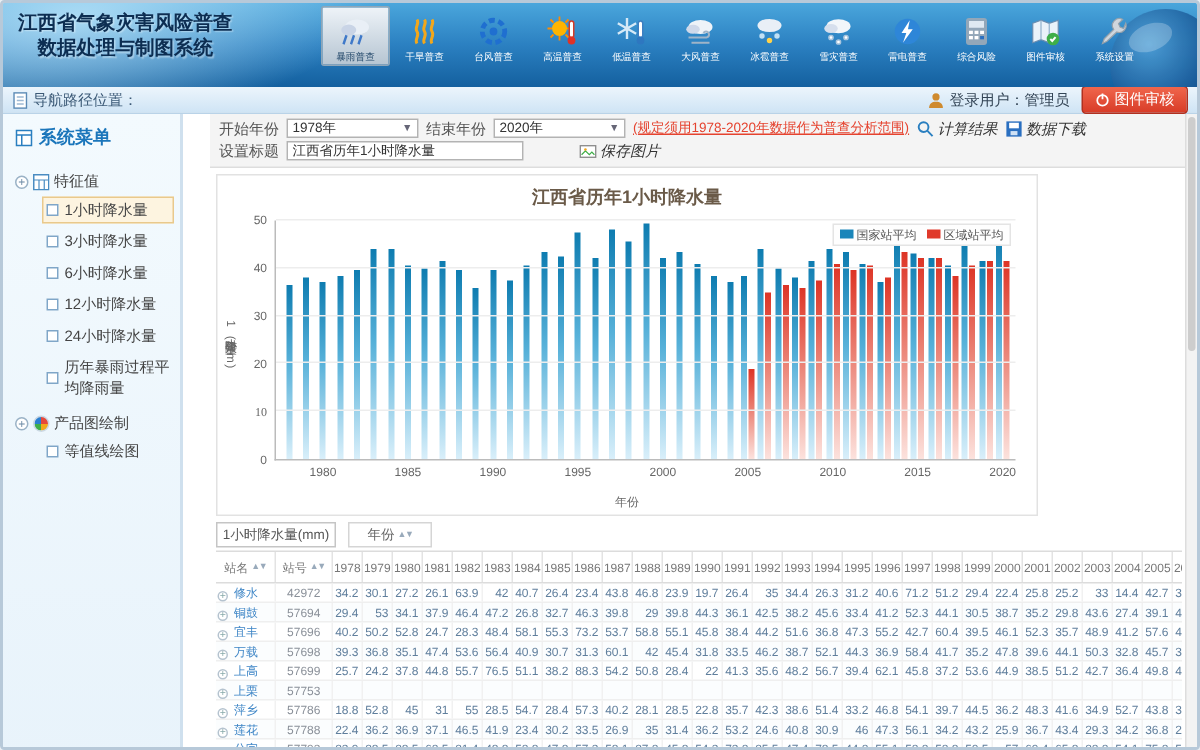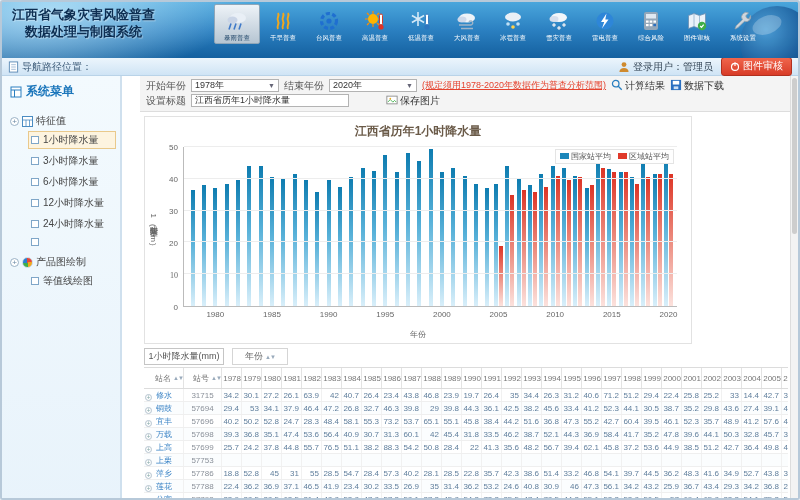--- a/index.html
+++ b/index.html
@@ -50,21 +50,21 @@
   .content { flex:1; position:relative; background:#fff; overflow:hidden;margin-left:18px; }
   .v-scroll { position:absolute; right:0; top:0; bottom:0; width:8px; background:#f3f3f3; border-left:1px solid #ddd; }
   .v-scroll .thumb { position:absolute; top:2px; left:1px; width:5px; height:36%; background:#cdcdcd; border-radius:3px; }
 
   
   .toolbar { background:#f4f4f4; border-bottom:1px solid #ddd; padding:2px 6px 3px; margin-right:8px; font-size:10px; color:#555; }
   .t-row { display:flex; align-items:center; gap:5px; height:15px; }
   .selbox { display:inline-flex; align-items:center; justify-content:space-between; width:88px; height:13px; border:1px solid #b3b3b3; background:#fff; padding:0 3px; font-size:9px; color:#333; cursor:pointer; }
   .selbox .arr { font-size:7px; color:#667; }
   .note { color:#e5432f; font-size:9px;text-decoration:underline; }
-  .linkbtn { display:inline-flex; align-items:flex-start; gap:2px; color:#333; cursor:pointer; }
+  .linkbtn { display:inline-flex; align-items:center; gap:2px; color:#333; cursor:pointer;font-style:italic; }
   .linkbtn svg { width:12px; height:12px; }
   .txtinput { width:158px; height:13px; border:1px solid #b3b3b3; font-size:9px; padding:0 3px; color:#333; }
 
   
   .chart-panel { margin:4px 0 0 4px; width:548px; height:228px; border:1px solid #e2e2e2; position:relative; background:#fff; }
   .chart-title { text-align:center; font-size:12px; font-weight:bold; color:#6a5a48; padding-top:6px; }
   .plot { position:absolute; left:38px; right:14px; top:30px; bottom:36px; border-left:1px solid #bbb; border-bottom:1px solid #bbb; }
   .gridline { position:absolute; left:0; right:0; height:1px; background:#ededed; }
   .yaxis { position:absolute; left:14px; top:30px; bottom:36px; width:22px; }
   .ytick { position:absolute; right:3px; font-size:8px; color:#666; transform:translateY(50%); }
@@ -79,21 +79,21 @@
   .legend { position:absolute; top:2px; right:3px; display:flex; gap:7px; align-items:center; border:1px solid #e4e4e4; background:#fefefe; padding:1px 4px; font-size:8px; color:#555; }
   .legend .sw { width:9px; height:6px; display:inline-block; margin-right:2px; }
 
   
   .table-wrap { margin:4px 10px 0 4px; height:160px; position:relative; overflow:hidden; font-size:8px; }
   .filter-row { display:flex; gap:8px; height:17px; margin-bottom:2px; }
   .f-measure { width:80px; border:1px solid #c5c5c5; background:#fff; display:flex; align-items:center; justify-content:center; color:#555; font-size:9px; }
   .f-year { width:56px; border:1px solid #d5d5d5; background:#fff; display:flex; align-items:center; justify-content:center; gap:2px; color:#666; font-size:9px; }
   .sort { font-size:6px; color:#9ab; letter-spacing:-1px; }
   .grid-head { display:flex; height:22px; border-top:1px solid #dcdcdc; border-bottom:1px solid #dcdcdc; background:#fff; color:#777; }
-  .hc { border-right:1px solid #e3e3e3; display:flex; align-items:center; justify-content:flex-end; gap:2px; flex:none; }
+  .hc { border-right:1px solid #e3e3e3; display:flex; align-items:center; justify-content:center; gap:2px; flex:none; }
   .hc.name { width:40px; } .hc.sid { width:38px; } .hc.yr { width:20px; }
   .grid-body .row { display:flex; height:13px; border-bottom:1px solid #efefef; }
   .grid-body .row:nth-child(even) { background:#fbfdfe; }
   .cell { flex:none; display:flex; align-items:center; border-right:1px solid #f1f1f1; }
   .cell.name { width:40px; gap:4px; padding-left:1px; color:#3d85c6; cursor:pointer;align-items:flex-end; }
   .cell.sid { width:38px; justify-content:center; color:#8a9099; }
   .cell.val { width:20px; justify-content:flex-end; padding-right:2px; color:#5f7e9c; }
   .rexp { width:7px; height:7px; border:1px solid #b5c3cf; border-radius:50%; background:#fff; color:#8aa; font-size:7px; line-height:5px; text-align:center; flex:none; }
   .rexp::before { content:"+"; }
   .h-scroll { position:absolute; left:0; right:0; bottom:0; height:9px; background:#f1f1f1; border:1px solid #ddd; }
@@ -271,20 +271,21 @@
           <div class="tree-child">
             <span class="cbox"></span>
             <span>12小时降水量</span>
           </div>
           <div class="tree-child">
             <span class="cbox"></span>
             <span>24小时降水量</span>
           </div>
           <div class="tree-child">
             <span class="cbox"></span>
+            <span>历年暴雨过程平均降雨量</span>
           </div>
           <div class="tree-parent">
             <span class="expander"></span>
             <span class="pie-ico"></span>
             <span>产品图绘制</span>
           </div>
           <div class="tree-child">
             <span class="cbox"></span>
             <span>等值线绘图</span>
           </div>
@@ -563,21 +564,21 @@
             <div class="hc yr">2005</div>
             <div class="hc yr">2006</div>
             <div class="hc yr">2007</div>
           </div>
         <div class="grid-body" id="grid-body">
             <div class="row">
               <div class="cell name">
                 <span class="rexp"></span>
                 <span>修水</span>
               </div>
-              <div class="cell sid">31715</div>
+              <div class="cell sid">42972</div>
               <div class="cell val">34.2</div>
               <div class="cell val">30.1</div>
               <div class="cell val">27.2</div>
               <div class="cell val">26.1</div>
               <div class="cell val">63.9</div>
               <div class="cell val">42</div>
               <div class="cell val">40.7</div>
               <div class="cell val">26.4</div>
               <div class="cell val">23.4</div>
               <div class="cell val">43.8</div>
@@ -648,21 +649,21 @@
               <div class="cell val">40.2</div>
               <div class="cell val">50.2</div>
               <div class="cell val">52.8</div>
               <div class="cell val">24.7</div>
               <div class="cell val">28.3</div>
               <div class="cell val">48.4</div>
               <div class="cell val">58.1</div>
               <div class="cell val">55.3</div>
               <div class="cell val">73.2</div>
               <div class="cell val">53.7</div>
-              <div class="cell val">65.1</div>
+              <div class="cell val">58.8</div>
               <div class="cell val">55.1</div>
               <div class="cell val">45.8</div>
               <div class="cell val">38.4</div>
               <div class="cell val">44.2</div>
               <div class="cell val">51.6</div>
               <div class="cell val">36.8</div>
               <div class="cell val">47.3</div>
               <div class="cell val">55.2</div>
               <div class="cell val">42.7</div>
               <div class="cell val">60.4</div>

